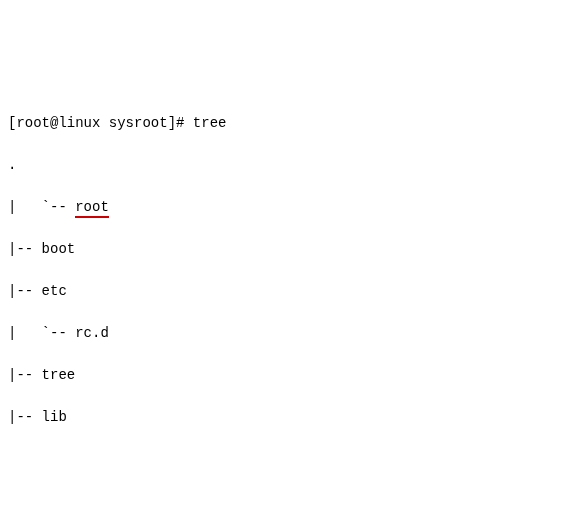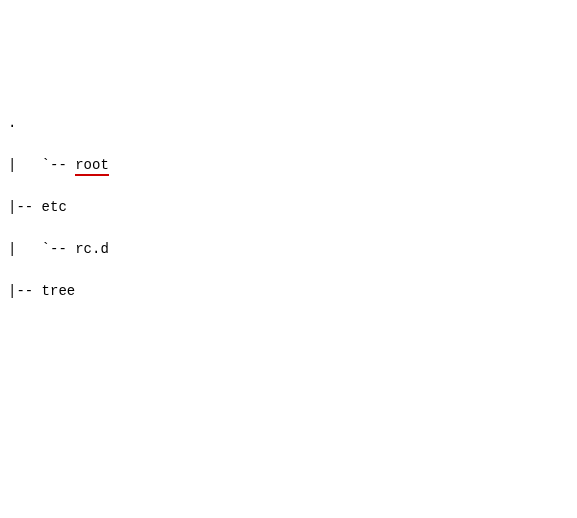--- a/index.html
+++ b/index.html
@@ -19,25 +19,28 @@
     .line {
       display: block;
     }
   </style>
 </head>
 <body>
 
 
 
 <div>
+<span class="line">[root@linux sysroot]# tree</span>
 <span class="line">.</span>
 <span class="line"><span>|   `-- </span><span class="underline">root</span></span>
+<span class="line"><span>|-- </span><span>boot</span></span>
 <span class="line"><span>|-- </span><span>etc</span></span>
 <span class="line"><span>|   `-- </span><span>rc.d</span></span>
 <span class="line"><span>|-- </span><span>tree</span></span>
+<span class="line"><span>|-- </span><span>lib</span></span>
 
 
 
 
 
 
 
 
 
 

